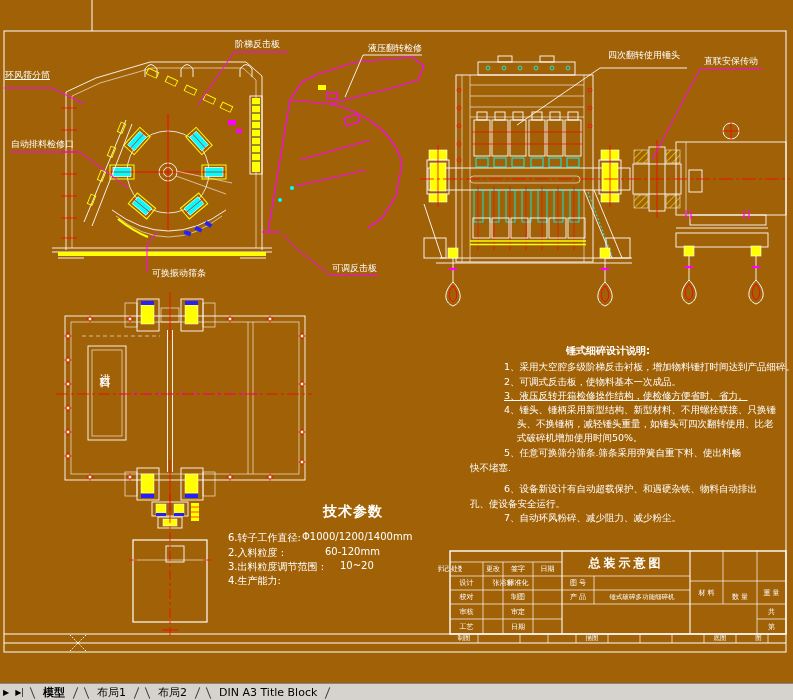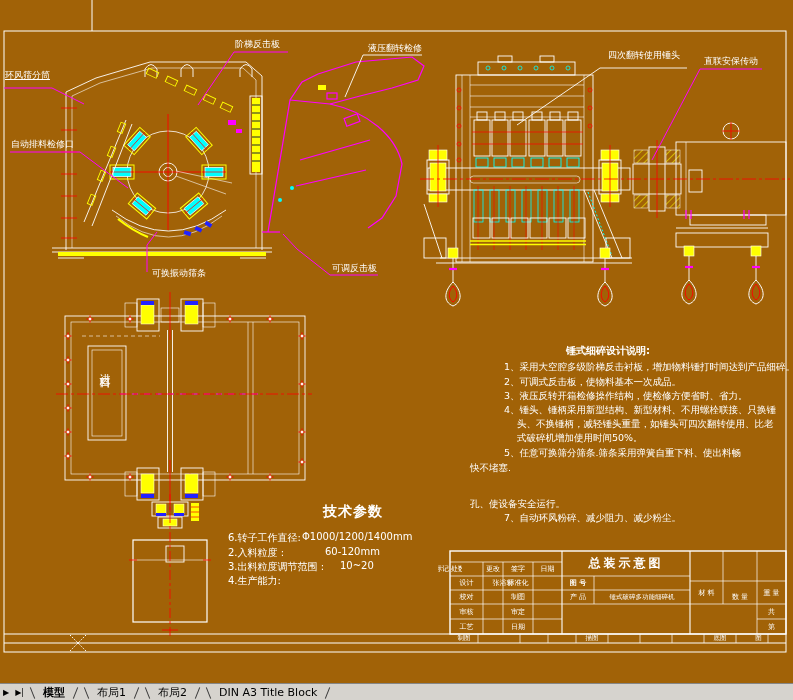--- a/index.html
+++ b/index.html
@@ -468,46 +468,47 @@
   <span>3.出料粒度调节范围 :</span>
   <span class="v" style="left:112px;">10~20</span>
 </div>
 <div class="tp-row" style="left:228px;top:574px;width:200px;">
   <span>4.生产能力:</span>
 </div>
 
 <div class="note note-title" style="left:566px;top:345px;">锤式细碎设计说明:</div>
 <div class="note" style="left:504px;top:361px;">1、采用大空腔多级阶梯反击衬板，增加物料锤打时间达到产品细碎。</div>
 <div class="note" style="left:504px;top:376px;">2、可调式反击板，使物料基本一次成品。</div>
-<div class="note" style="left:504px;top:390px;">3、液压反转开箱检修操作结构，使检修方便省时、省力。</div>
+<div class="note" style="left:504px;top:390px;text-decoration:underline;">3、液压反转开箱检修操作结构，使检修方便省时、省力。</div>
 <div class="note" style="left:504px;top:404px;">4、锤头、锤柄采用新型结构、新型材料、不用螺栓联接、只换锤</div>
 <div class="note" style="left:517px;top:418px;">头、不换锤柄，减轻锤头重量，如锤头可四次翻转使用、比老</div>
 <div class="note" style="left:517px;top:432px;">式破碎机增加使用时间50%。</div>
 <div class="note" style="left:504px;top:447px;">5、任意可换筛分筛条.筛条采用弹簧自重下料、使出料畅</div>
 <div class="note" style="left:470px;top:462px;">快不堵塞.</div>
+<div class="note" style="left:504px;top:483px;">6、设备新设计有自动超载保护、和遇硬杂铁、物料自动排出</div>
 <div class="note" style="left:470px;top:498px;">孔、使设备安全运行。</div>
 <div class="note" style="left:504px;top:512px;">7、自动环风粉碎、减少阻力、减少粉尘。</div>
 
 <div class="tbc big" style="left:562px;top:551px;width:128px;height:25px;">总装示意图</div>
 <div class="tbc" style="left:438px;top:562px;width:24px;height:14px;">标记 处数</div>
 <div class="tbc" style="left:483px;top:562px;width:20px;height:14px;">更改</div>
 <div class="tbc" style="left:503px;top:562px;width:30px;height:14px;">签字</div>
 <div class="tbc" style="left:533px;top:562px;width:29px;height:14px;">日期</div>
 
 <div class="tbc" style="left:450px;top:576px;width:33px;height:14px;">设计</div>
 <div class="tbc" style="left:483px;top:576px;width:40px;height:14px;">张浴轩</div>
 <div class="tbc" style="left:503px;top:576px;width:30px;height:14px;">标准化</div>
 <div class="tbc" style="left:450px;top:590px;width:33px;height:14px;">校对</div>
 <div class="tbc" style="left:503px;top:590px;width:30px;height:14px;">制图</div>
 <div class="tbc" style="left:450px;top:604px;width:33px;height:15px;">审核</div>
 <div class="tbc" style="left:503px;top:604px;width:30px;height:15px;">审定</div>
 <div class="tbc" style="left:450px;top:619px;width:33px;height:15px;">工艺</div>
 <div class="tbc" style="left:503px;top:619px;width:30px;height:15px;">日期</div>
 
-<div class="tbc" style="left:562px;top:576px;width:32px;height:14px;font-weight:bold;">图 号</div>
+<div class="tbc" style="left:562px;top:576px;width:32px;height:14px;">图 号</div>
 <div class="tbc" style="left:562px;top:590px;width:32px;height:14px;">产 品</div>
 <div class="tbc tiny" style="left:594px;top:590px;width:96px;height:14px;">锤式破碎多功能细碎机</div>
 <div class="tbc" style="left:690px;top:581px;width:33px;height:23px;">材 料</div>
 <div class="tbc" style="left:723px;top:581px;width:34px;height:31px;">数 量</div>
 <div class="tbc" style="left:757px;top:581px;width:29px;height:23px;">重 量</div>
 <div class="tbc" style="left:757px;top:604px;width:29px;height:15px;">共</div>
 <div class="tbc" style="left:757px;top:619px;width:29px;height:15px;">第</div>
 
 <div class="tbc tiny" style="left:450px;top:634px;width:28px;height:9px;">制图</div>
 <div class="tbc tiny" style="left:576px;top:634px;width:32px;height:9px;">描图</div>

